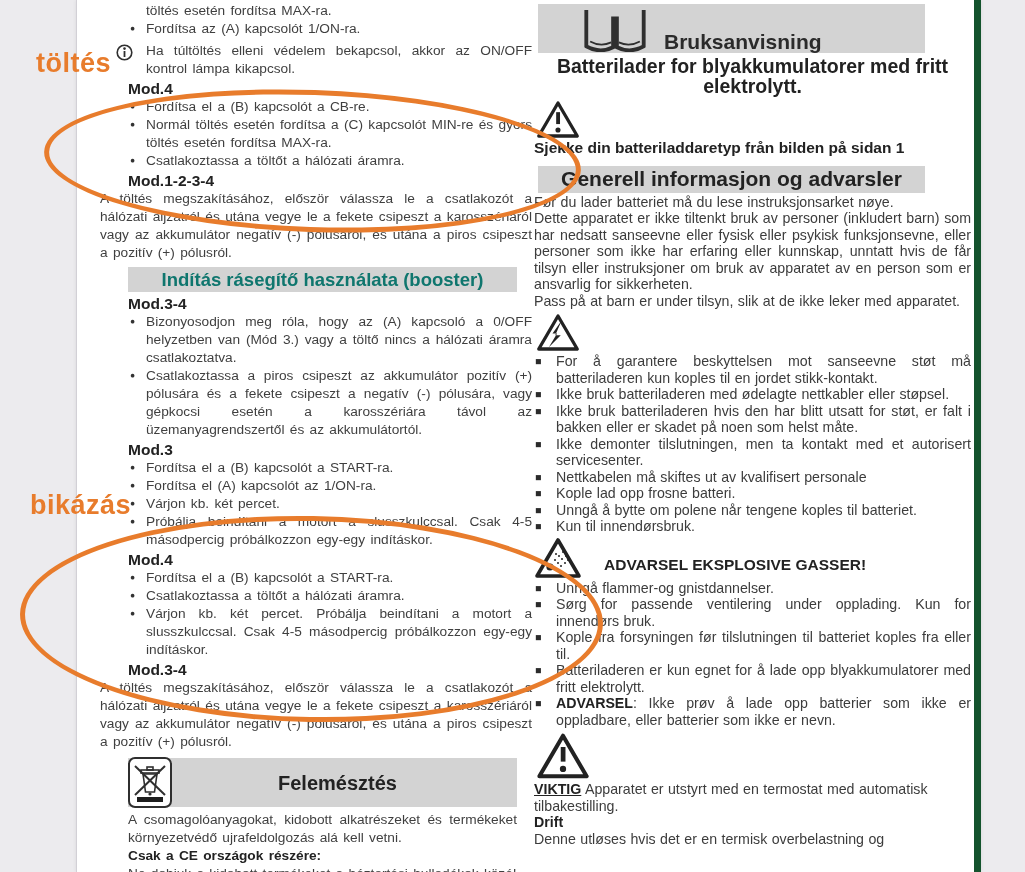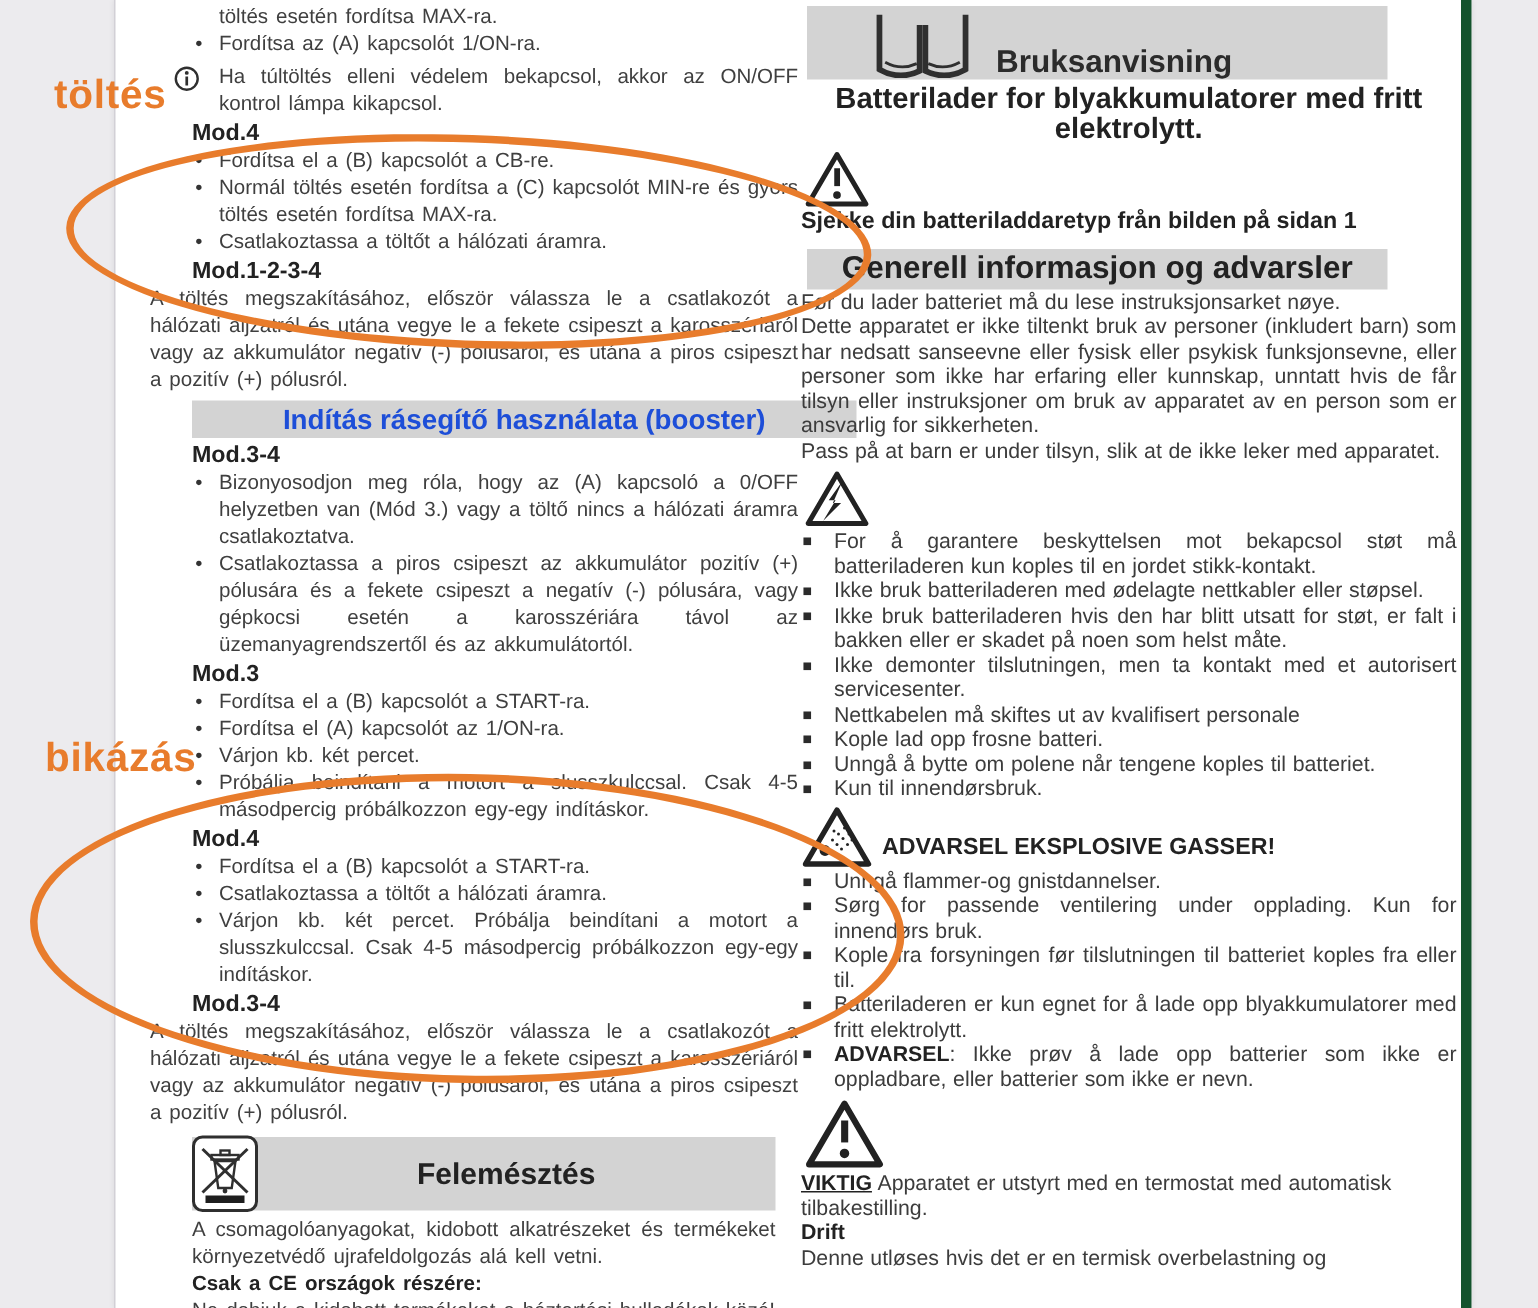--- a/index.html
+++ b/index.html
@@ -17,43 +17,43 @@
   
   .lcol{position:absolute;left:23px;top:-16px;width:432px;font-size:13.7px;line-height:18px;word-spacing:1.5px;}
   .l-indent{padding-left:46px;}
   .lh{margin:2px 0 0 28px;font-weight:bold;font-size:15.5px;color:#222;line-height:18px;word-spacing:0;}
   .lb{position:relative;padding-left:46px;text-align:justify;}
   .lb::before{content:"\25CF";position:absolute;left:30px;top:-1px;font-size:8.5px;color:#333;}
   .lp{text-align:justify;}
   .linfo{position:relative;padding-left:46px;text-align:justify;margin-top:4px;}
   .linfo .iico{position:absolute;left:16px;top:2px;}
   .band{background:#d3d3d3;}
-  .booster-band{margin:5px 0 3px 28px;width:443px;height:25px;display:flex;align-items:center;justify-content:center;
-    font-weight:bold;font-size:18.5px;color:#1d4ed8;word-spacing:0;}
+  .booster-band{margin:5px 0 3px 28px;width:389px;height:25px;display:flex;align-items:center;justify-content:center;
+    font-weight:bold;font-size:18.5px;color:#0f766e;word-spacing:0;}
   .recycle-band{margin:7px 0 4px 28px;width:389px;height:49px;display:flex;align-items:center;position:relative;}
   .weee-box{position:absolute;left:0;top:-1px;width:40px;height:47px;background:#fff;border:2.5px solid #2f2f2f;border-radius:7px;
     display:flex;align-items:center;justify-content:center;}
   .recycle-title{flex:1;text-align:center;font-weight:bold;font-size:20px;color:#222;padding-left:30px;word-spacing:0;}
   .l-after{margin-left:28px;width:389px;}
   .bold{font-weight:bold;color:#222;}
   
   .rcol{position:absolute;left:457px;top:4px;width:437px;font-size:14.2px;line-height:16.5px;word-spacing:.5px;color:#3c3c3c;}
   .title-band{margin-left:4px;width:387px;height:49px;display:flex;align-items:flex-end;padding-left:42px;box-sizing:border-box;}
   .title-band .book{margin-bottom:1px;}
   .manual-title{font-weight:bold;font-size:21px;color:#2b2b2b;margin:0 0 3px 14px;word-spacing:0;}
   .subtitle{margin-top:3px;text-align:center;font-weight:bold;font-size:19.5px;line-height:20px;color:#222;word-spacing:0;}
   .tri-row{margin:4px 0 1px 2px;}
   .check-note{font-weight:bold;font-size:15.5px;color:#222;word-spacing:0;}
   .general-band{margin:9px 0 1px 4px;width:387px;height:27px;display:flex;align-items:center;justify-content:center;
     font-weight:bold;font-size:21px;color:#222;word-spacing:0;}
   .rp{text-align:justify;}
   .rlist{margin:0;padding:0;list-style:none;}
   .rlist li{position:relative;padding-left:22px;text-align:justify;}
   .rlist li::before{content:"\25A0";position:absolute;left:1px;top:0;font-size:10.5px;color:#2b2b2b;}
-  .gas-row{display:flex;align-items:flex-end;margin:2px 0 1px 0;}
+  .gas-row{display:flex;align-items:flex-end;margin:2px 0 1px 0;gap:16px;}
   .gas-head{font-weight:bold;font-size:15.5px;color:#222;margin:0 0 5px 6px;word-spacing:0;}
   .viktig u{font-weight:bold;color:#222;}
   
   .anno{position:absolute;color:#e87c2c;font-weight:bold;font-size:27px;z-index:6;letter-spacing:.5px;}
   .ellipse{position:absolute;border:5px solid #e87c2c;border-radius:50%;z-index:5;}
   .e1{left:44px;top:90px;width:527px;height:132px;transform:rotate(2deg);}
   .e2{left:20px;top:516px;width:573px;height:196px;transform:rotate(1deg);}
   svg{display:block;}
 </style>
 </head>
@@ -157,21 +157,21 @@
     <div class="rp">Pass på at barn er under tilsyn, slik at de ikke leker med apparatet.</div>
 
     <div class="tri-row">
       <svg width="44" height="39" viewBox="0 0 48 42">
         <path d="M24 3 L45 39 H3 Z" fill="#fff" stroke="#222" stroke-width="3.6" stroke-linejoin="round"></path>
         <path d="M28 8 L18 22 H23 L14 37 L27 24 H21 Z" fill="#222"></path>
       </svg>
     </div>
 
     <ul class="rlist">
-      <li>For å garantere beskyttelsen mot bekapcsol støt må batteriladeren kun koples til en jordet stikk-kontakt.</li>
+      <li>For å garantere beskyttelsen mot sanseevne støt må batteriladeren kun koples til en jordet stikk-kontakt.</li>
       <li>Ikke bruk batteriladeren med ødelagte nettkabler eller støpsel.</li>
       <li>Ikke bruk batteriladeren hvis den har blitt utsatt for støt, er falt i bakken eller er skadet på noen som helst måte.</li>
       <li>Ikke demonter tilslutningen, men ta kontakt med et autorisert servicesenter.</li>
       <li>Nettkabelen må skiftes ut av kvalifisert personale</li>
       <li>Kople lad opp frosne batteri.</li>
       <li>Unngå å bytte om polene når tengene koples til batteriet.</li>
       <li>Kun til innendørsbruk.</li>
     </ul>
 
     <div class="gas-row">

